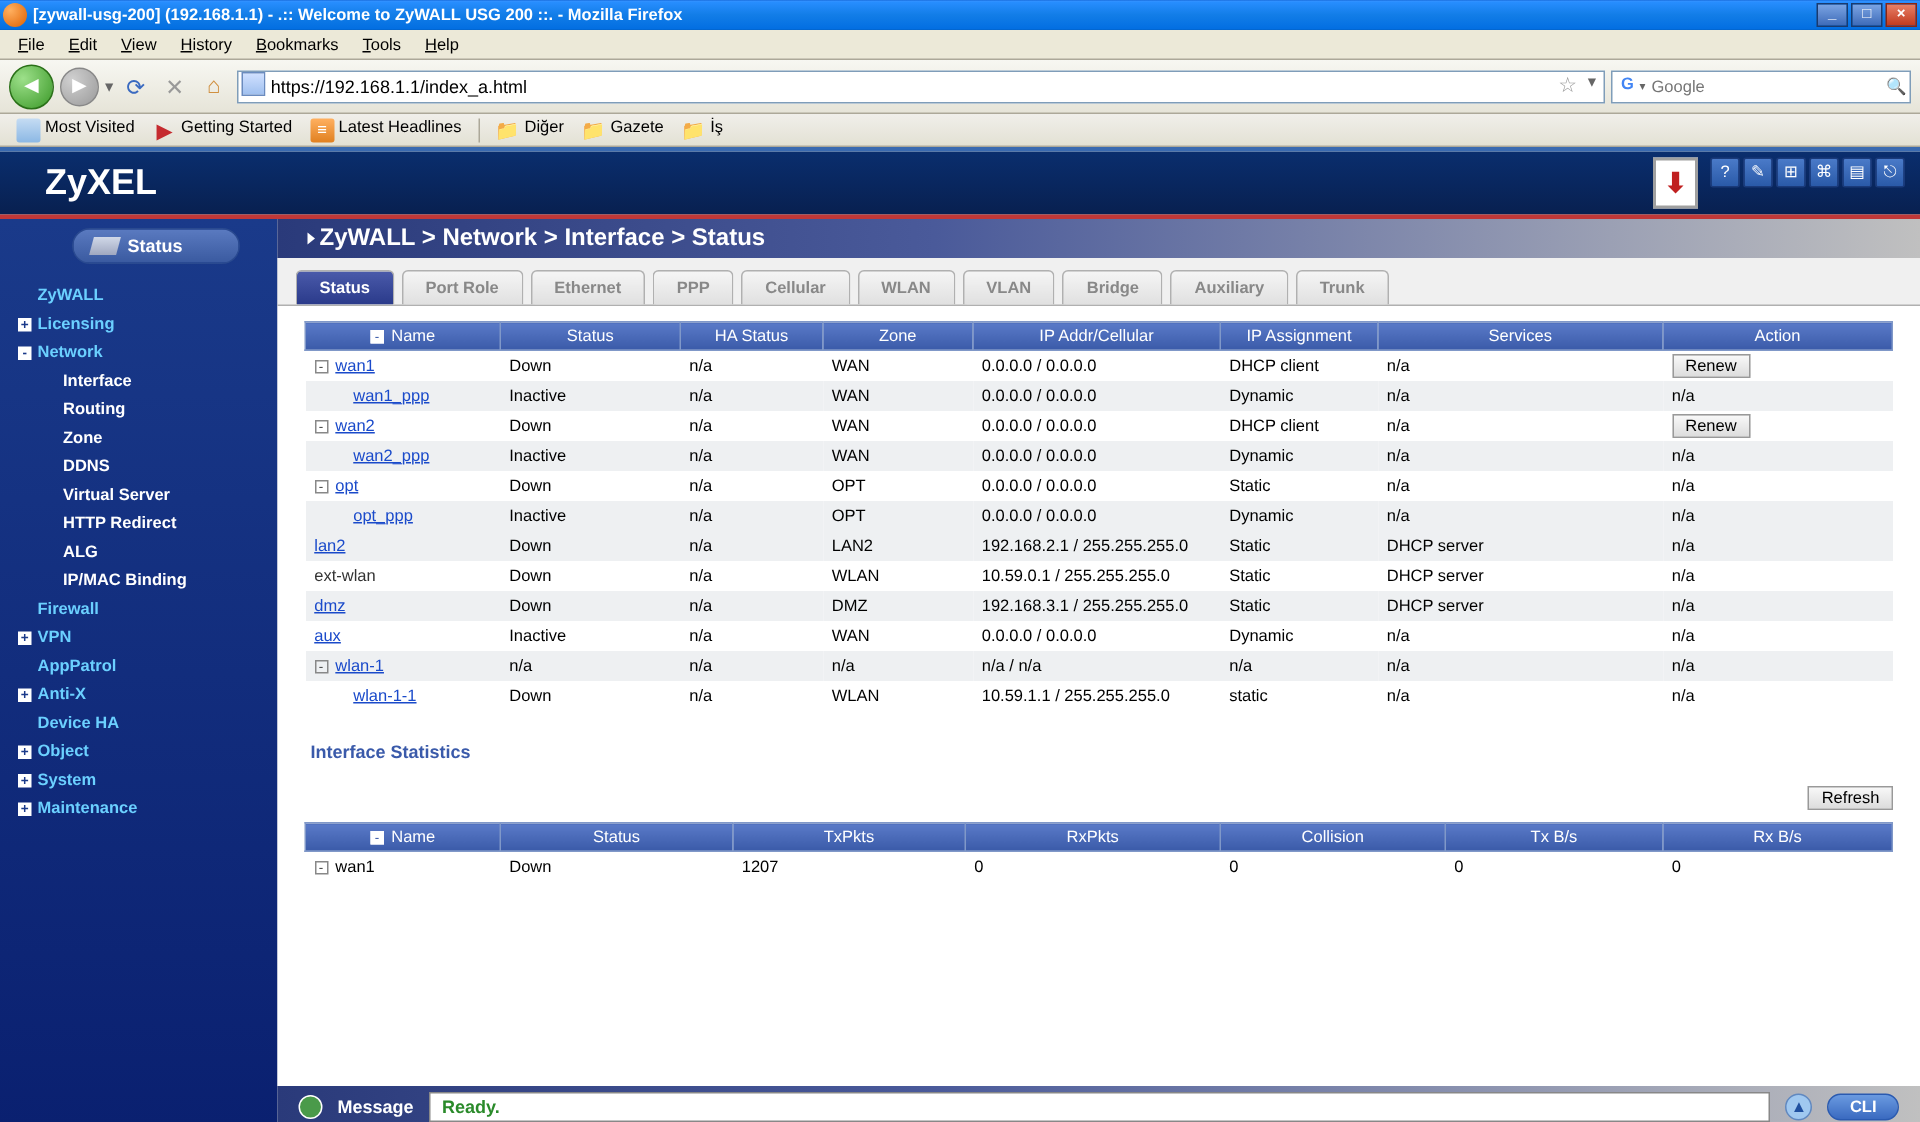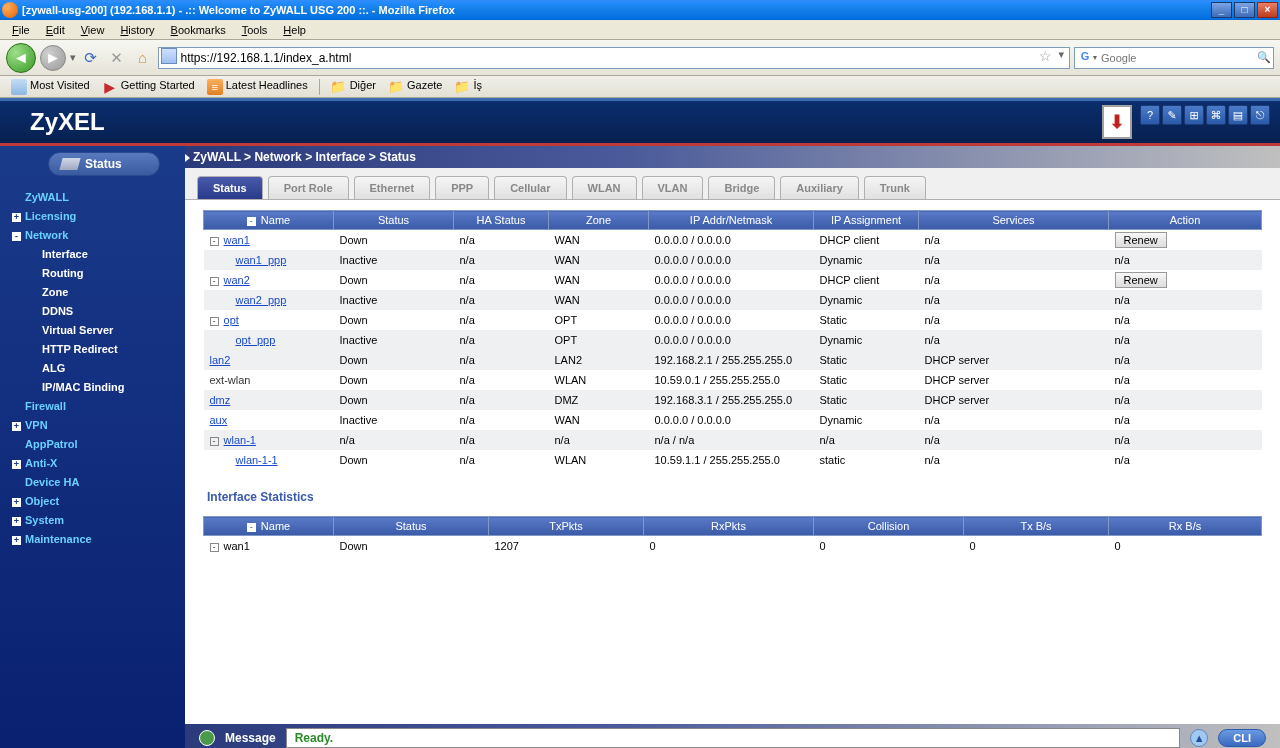--- a/index.html
+++ b/index.html
@@ -52,21 +52,21 @@
 .sidebar-tree { padding: 4px 0 4px 4px; font-size: 11px; line-height: 17px; }
 .sidebar-tree .node { padding: 1px 0 1px 8px; cursor: default; }
 .sidebar-tree .node.lvl1 { color: #6bd0ff; font-weight: bold; }
 .sidebar-tree .node.lvl1.sel { color: #6bd0ff; }
 .sidebar-tree .node.lvl2 { padding-left: 38px; color: white; font-weight: bold; }
 .sidebar-tree .node.lvl2.sel { color: white; }
 .sidebar-tree .exp { display: inline-block; width: 9px; height: 9px; background: white; color: #1a3a8a; font-size: 9px; line-height: 9px; text-align: center; margin-right: 4px; font-weight: bold; }
 .sidebar-tree .sp { display: inline-block; width: 13px; }
 
 .main { flex: 1; display: flex; flex-direction: column; background: #fff; }
-.breadcrumb { background: linear-gradient(to right, #2a3a7a 0%, #4a5a9a 40%, #c0c0c0 100%); color: white; font-size: 12px; font-weight: bold; padding: 4px 0; }
+.breadcrumb { background: linear-gradient(to right, #2a3a7a 0%, #4a5a9a 40%, #c0c0c0 100%); color: white; font-size: 16px; font-weight: bold; padding: 4px 20px; }
 .breadcrumb .arr { display: inline-block; width: 0; height: 0; border-top: 4px solid transparent; border-bottom: 4px solid transparent; border-left: 5px solid white; margin-right: 3px; vertical-align: middle; }
 
 .tabs { background: #f0f0f0; padding: 8px 8px 0 12px; display: flex; gap: 5px; border-bottom: 1px solid #b0b0b0; }
 .tab { background: linear-gradient(#f5f5f5, #e0e0e0); border: 1px solid #b0b0b0; border-bottom: none; border-radius: 4px 4px 0 0; padding: 5px 15px; color: #888; font-size: 11px; font-weight: bold; cursor: default; }
 .tab.active { background: linear-gradient(#4a5aaa, #2a3a8a); color: white; }
 
 .content { flex: 1; background: white; padding: 10px 18px; overflow: auto; }
 .section-title { color: #3a5aaa; font-size: 12px; font-weight: bold; padding: 8px 4px 12px; }
 
 .data-table { width: 100%; border-collapse: collapse; font-size: 11px; }
@@ -229,21 +229,21 @@
             <col class="col-ipa">
             <col class="col-svc">
             <col class="col-action">
           </colgroup>
         <thead>
             <tr id="ishdr">
               <th><span class="exp2" style="background:#fff;border-color:#fff;color:#3a5aa8">-</span> Name</th>
               <th>Status</th>
               <th>HA Status</th>
               <th>Zone</th>
-              <th>IP Addr/Netmask</th>
+              <th>IP Addr/Cellular</th>
               <th>IP Assignment</th>
               <th>Services</th>
               <th>Action</th>
             </tr>
           </thead>
         <tbody id="isbody">
             <tr>
               <td><span class="exp2">-</span> <span class="link">wan1</span></td>
               <td>Down</td>
               <td>n/a</td>
@@ -359,20 +359,21 @@
               <td>n/a</td>
               <td>WLAN</td>
               <td>10.59.1.1 / 255.255.255.0</td>
               <td>static</td>
               <td>n/a</td>
               <td>n/a</td>
             </tr>
           </tbody>
       </table>
       <div class="section-title" style="padding-top:20px">Interface Statistics</div>
+      <div class="refresh-row"><button class="action-btn">Refresh</button></div>
       <table class="data-table">
         <colgroup>
             <col class="col2-name">
             <col class="col2-status">
             <col class="col2-tx">
             <col class="col2-rx">
             <col class="col2-coll">
             <col class="col2-txb">
             <col class="col2-rxb">
           </colgroup>

